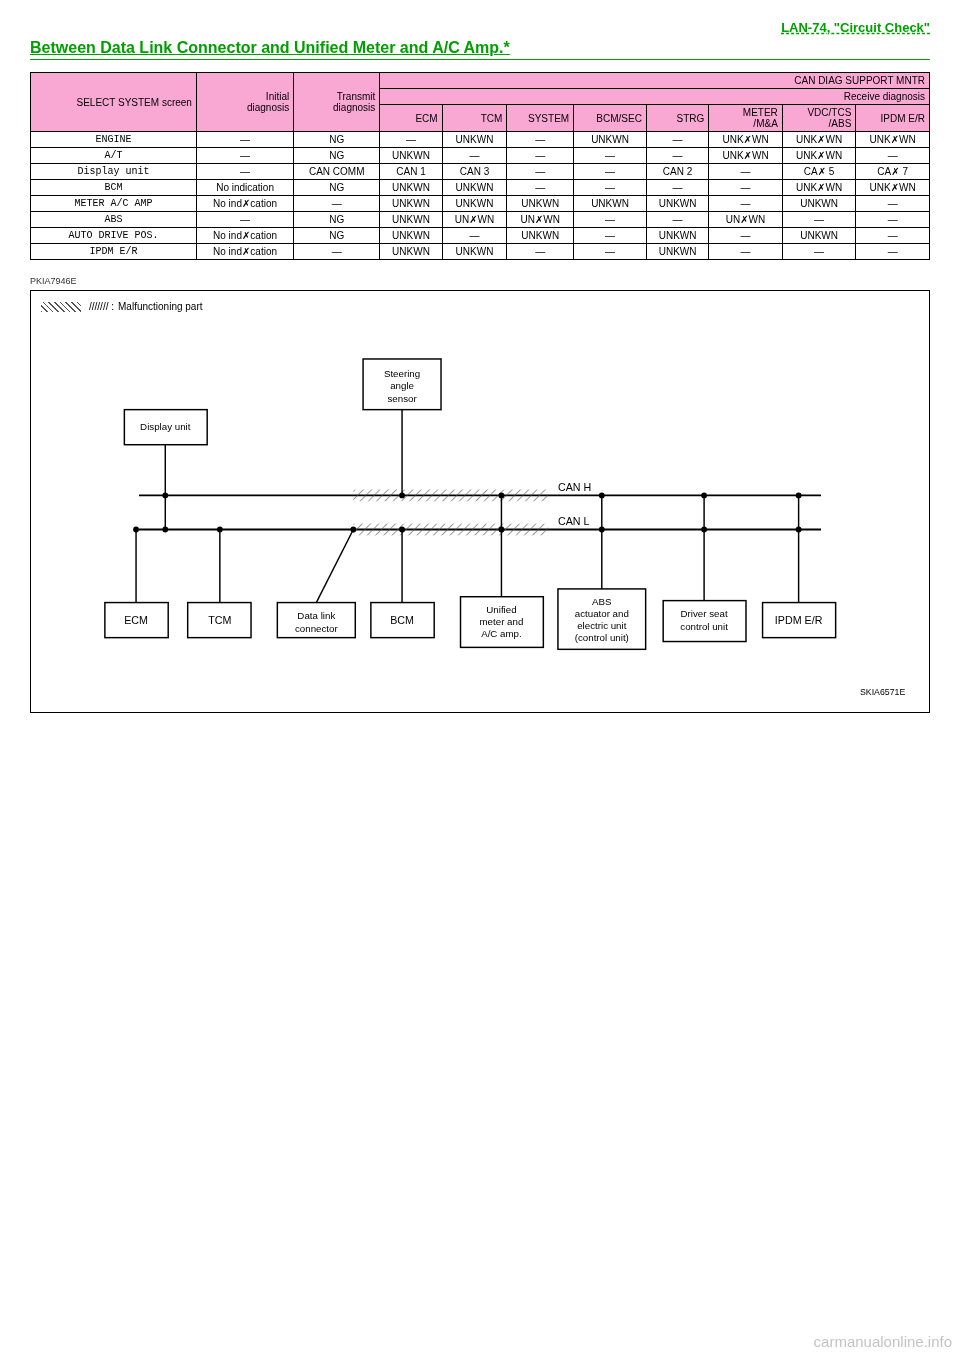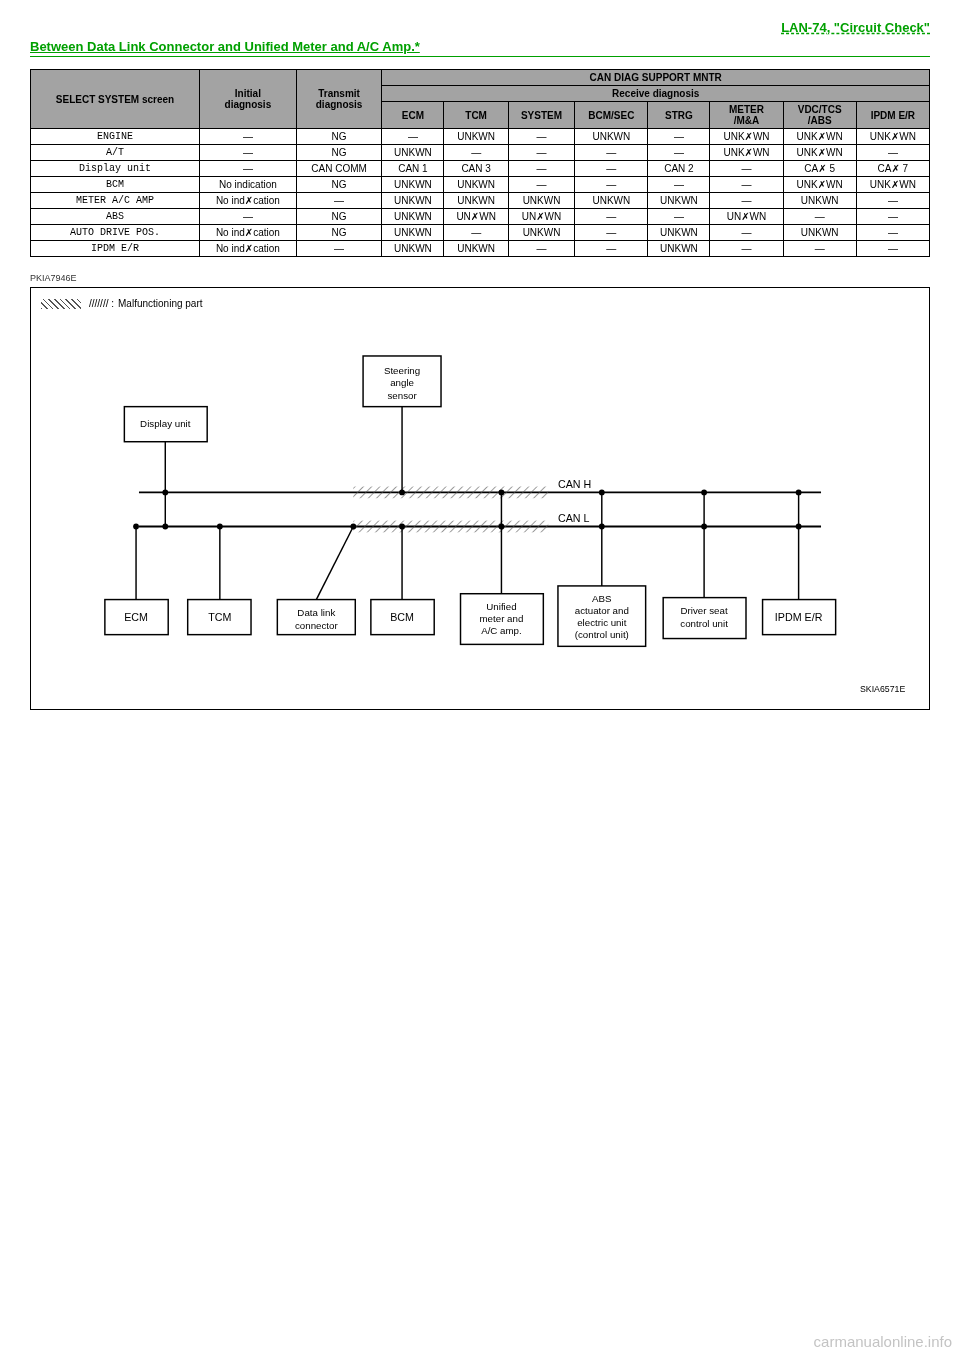--- a/index.html
+++ b/index.html
@@ -24,21 +24,21 @@
       font-weight: bold;
       font-size: 13px;
       text-decoration: underline;
       text-decoration-style: dashed;
     }
 
     
     .section-subtitle {
       color: #00a000;
       font-weight: bold;
-      font-size: 13px;
+      font-size: 16px;
       text-decoration: underline;
       margin-bottom: 12px;
       border-bottom: 1px solid #00a000;
       padding-bottom: 2px;
     }
 
     
     .data-table {
       width: 100%;
       border-collapse: collapse;
@@ -46,22 +46,23 @@
       margin-bottom: 16px;
       border: 1px solid #000;
     }
     .data-table th, .data-table td {
       border: 1px solid #000;
       padding: 2px 4px;
       text-align: center;
       vertical-align: middle;
     }
     .data-table th {
-      background: #a3a3a3;
-      font-weight: bold;
+      background: #f9a8d4;
+      font-weight: normal;
+      text-align: right;
     }
     .data-table td.left-align {
       text-align: center;
       font-family: Liberation Mono, monospace;
     }
 
     
     .diagram-container {
       border: 1px solid #000;
       padding: 10px;

